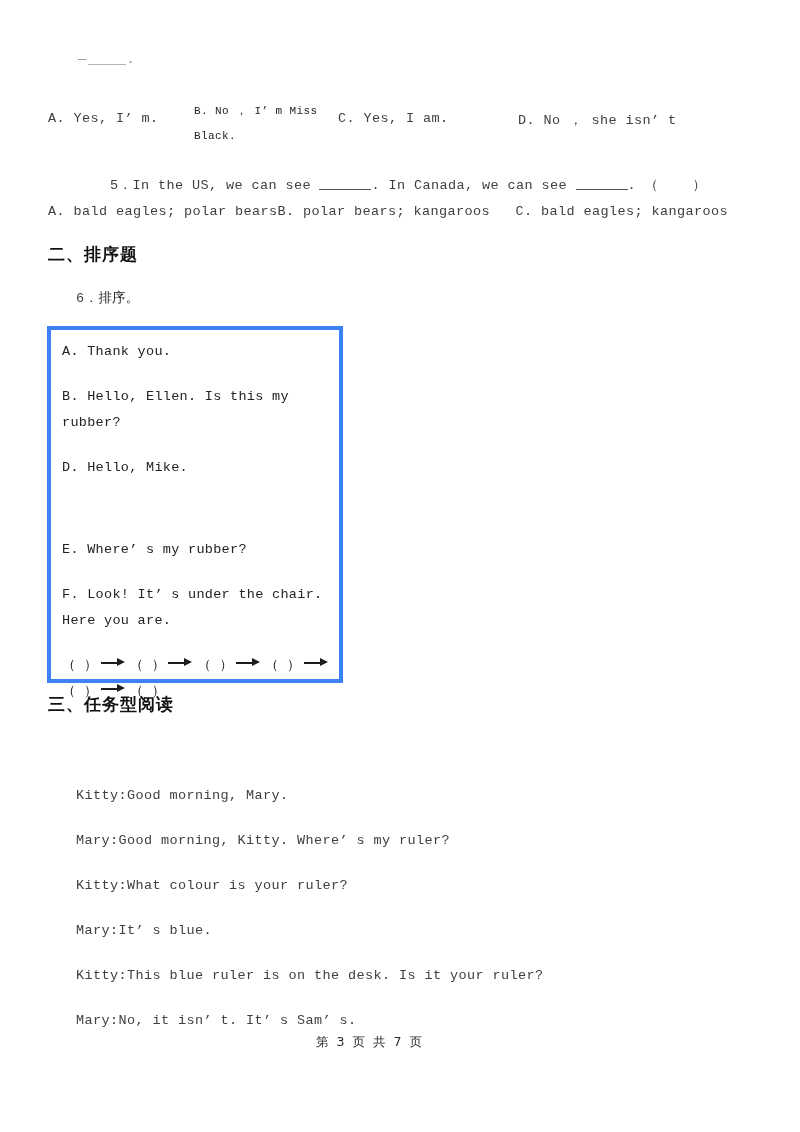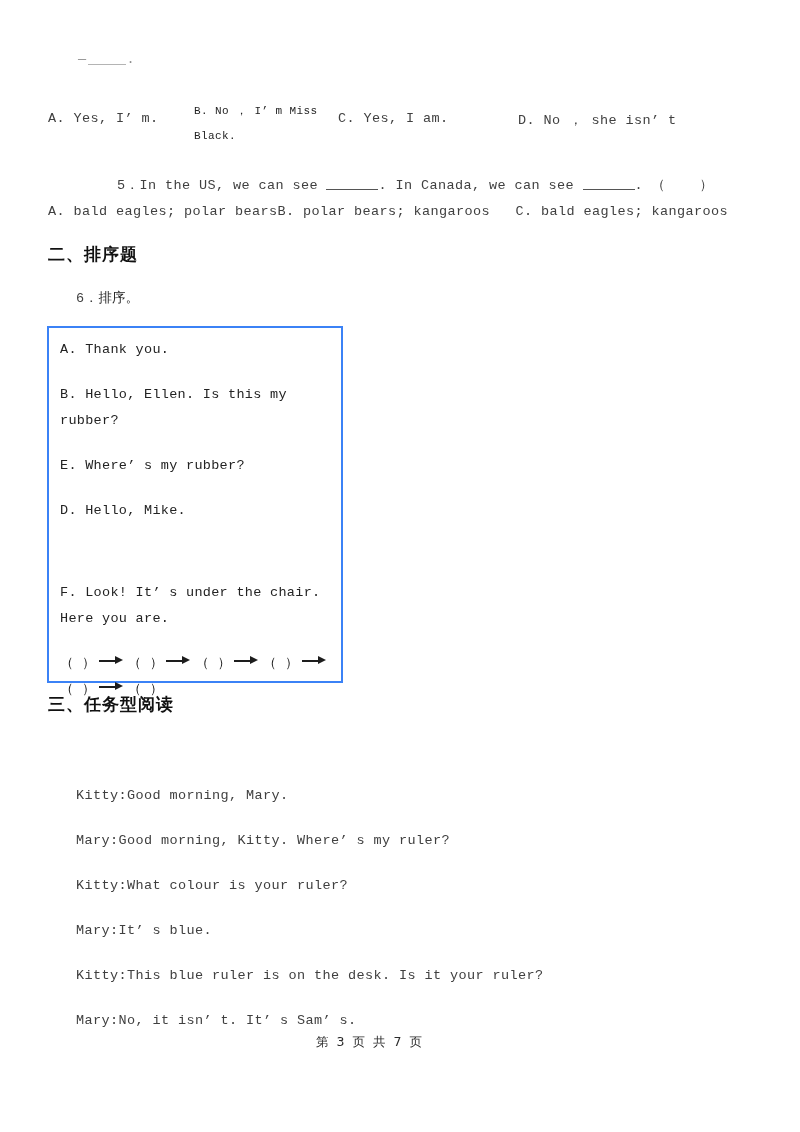--- a/index.html
+++ b/index.html
@@ -63,21 +63,21 @@
   }
 
   
   .q4opts { top: 105px; left: 48px; width: 704px; height: 46px; }
   .q4opts .oA { position: absolute; left: 0px;   top: 6px; }
   .q4opts .oB { position: absolute; left: 146px; top: -6px; width: 140px; white-space: normal; line-height: 25px; }
   .q4opts .oC { position: absolute; left: 290px; top: 6px; }
   .q4opts .oD { position: absolute; left: 470px; top: 6px; }
 
   
-  .q5 { top: 161px; left: 83px; }
+  .q5 { top: 161px; left: 76px; }
   .q5 .blank {
     display: inline-block;
     width: 52px;
     border-bottom: 1px solid #555;
     vertical-align: -1px;
   }
   .q5opts { top: 204px; left: 48px; }
 
   
   .sec-head {
@@ -92,21 +92,21 @@
 
   
   .q6 { top: 289px; left: 76px; }
 
   
   .order-box {
     top: 326px;
     left: 47px;
     width: 296px;
     height: 357px;
-    border: 2px solid #3b82f6;
+    border: 4px solid #3b82f6;
     box-sizing: border-box;
     background: #fff;
   }
   .order-box .inner {
     position: absolute;
     left: 11px;
     top: 9px;
     right: 8px;
   }
   .order-box .oline {
@@ -197,22 +197,22 @@
   <div class="abs sec-head sec2">二、排序题</div>
 
   <div class="abs q6 cjk">
     <span class="eng">6．</span><span>排序。</span>
   </div>
 
   <div class="abs order-box">
     <div class="inner">
       <div class="oline">A. Thank you.</div>
       <div class="oline">B. Hello, Ellen. Is this my rubber?</div>
+      <div class="oline gap">D. Hello, Mike.</div>
       <div class="oline">E. Where’ s my rubber?</div>
-      <div class="oline gap">D. Hello, Mike.</div>
       <div class="oline wrapline">F. Look! It’ s under the chair. Here you are.</div>
 
       <div class="seq">
         <span class="slot">（        ）</span><span class="arrow"></span><span class="slot">（        ）</span><span class="arrow"></span><span class="slot">（        ）</span><span class="arrow"></span><span class="slot">（        ）</span><span class="arrow"></span><span class="slot">（        ）</span><span class="arrow"></span><span class="slot">（        ）</span>
       </div>
     </div>
   </div>
 
   <div class="abs sec-head sec3">三、任务型阅读</div>
 

